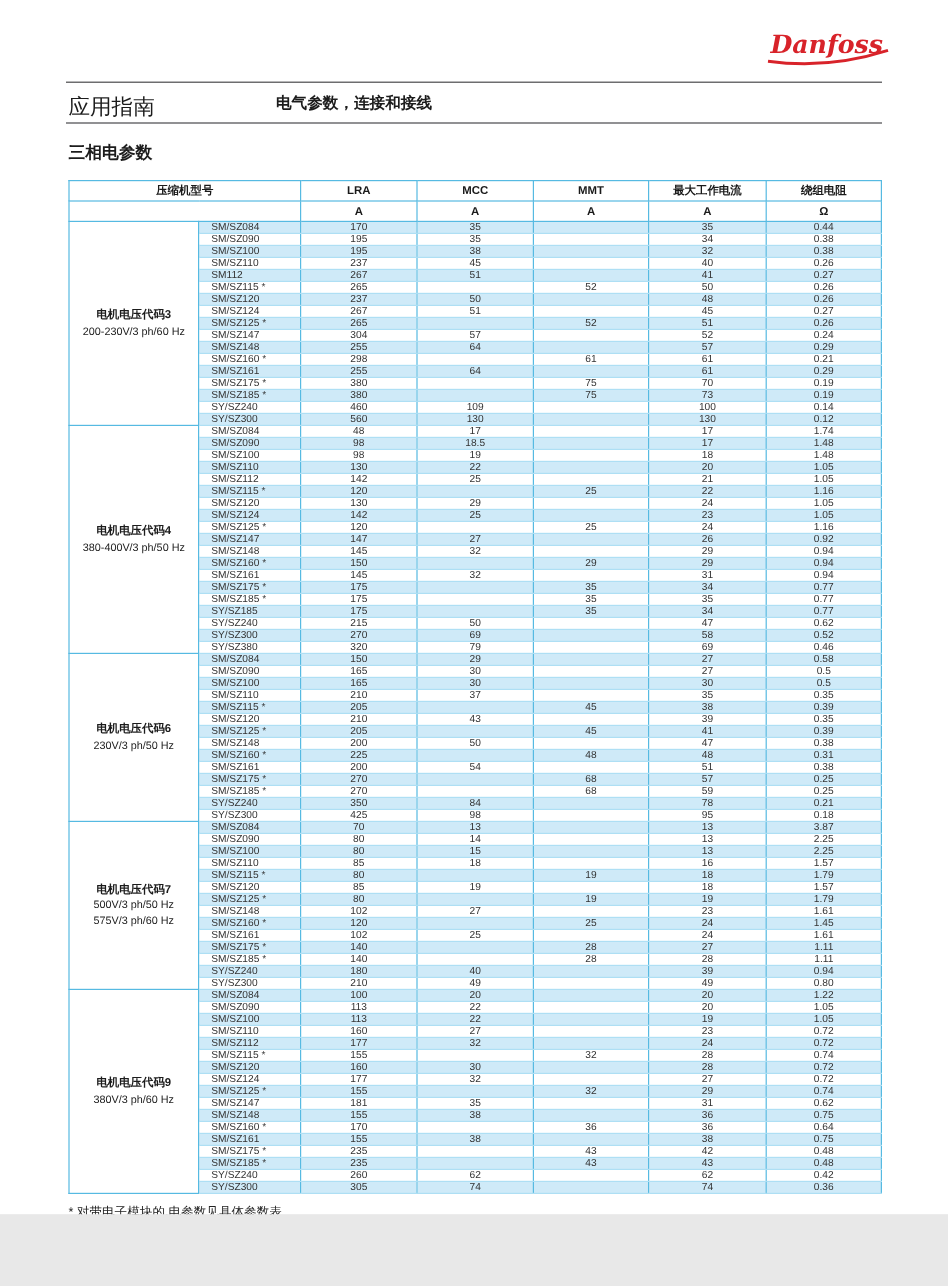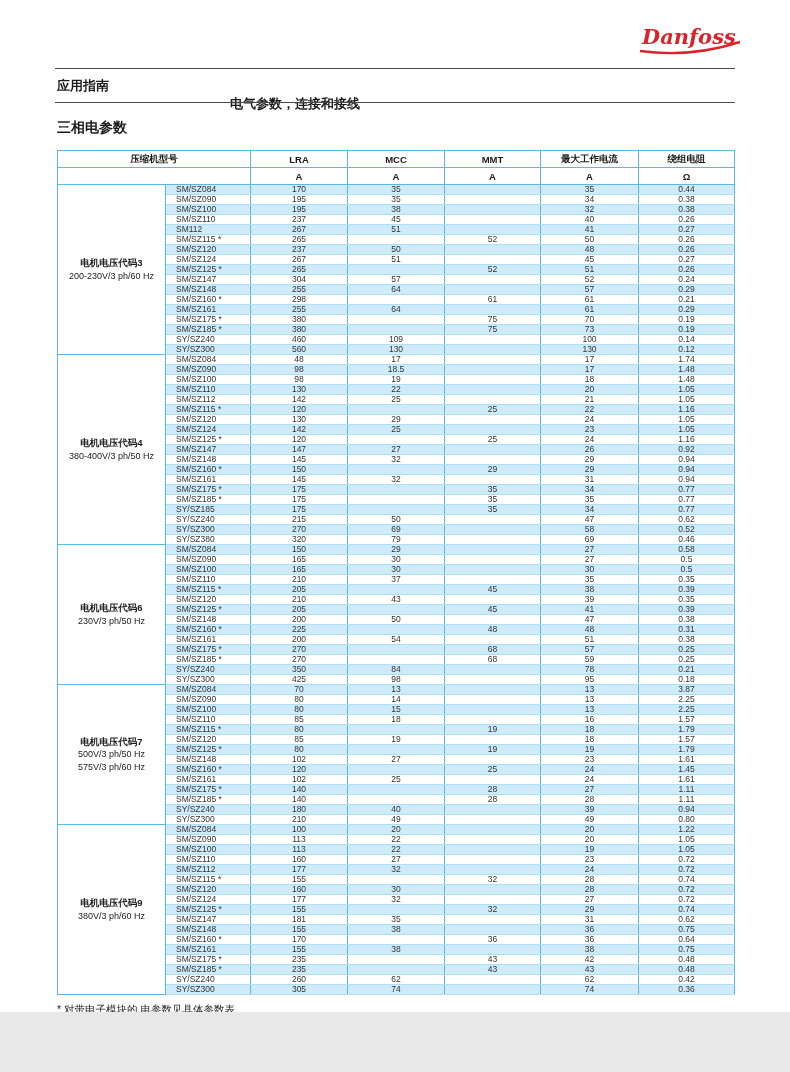--- a/index.html
+++ b/index.html
@@ -7,22 +7,22 @@
     position:relative; width:790px; height:1012px; margin:0 auto;
     background:#ffffff; overflow:hidden;
     font-family:"Liberation Sans","DejaVu Sans",sans-serif;
     color:#222;
   }
   
   .logo { position:absolute; top:18px; left:638px; width:105px; height:44px; }
   .rule { position:absolute; left:55px; width:680px; height:1px; background:#4a4a4c; }
   .rule-top { top:68px; }
   .rule-mid { top:102px; }
-  .doc-header-left   { position:absolute; top:77px; left:57px;  font-size:13px; font-weight:bold; color:#1c1c1c; }
-  .doc-header-center { position:absolute; top:95px; left:230px; font-size:13px; font-weight:bold; color:#1c1c1c; }
+  .doc-header-left   { position:absolute; top:77px; left:57px;  font-size:18px; font-weight:normal; color:#1c1c1c; }
+  .doc-header-center { position:absolute; top:77px; left:230px; font-size:13px; font-weight:bold; color:#1c1c1c; }
   .section-title { position:absolute; top:119px; left:57px; font-size:14px; font-weight:bold; color:#1c1c1c; }
 
   
   .table-wrap { position:absolute; top:150px; left:57px; width:677px; }
   table.params { border-collapse:collapse; width:677px; table-layout:fixed;border-radius:18px; }
   .params th, .params td {
     border-left:1px solid #56bae2; border-right:1px solid #56bae2;
     overflow:hidden; white-space:nowrap;
   }
   .params thead th {

